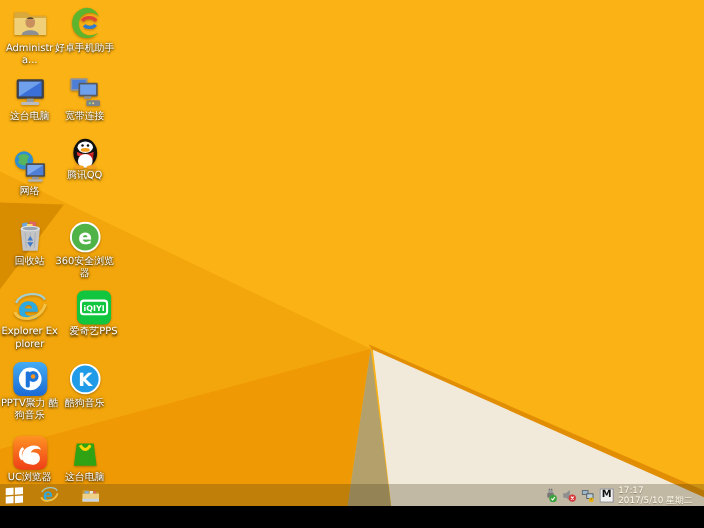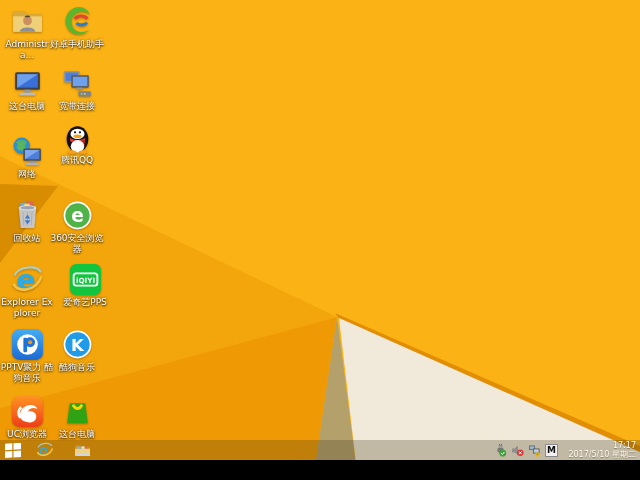--- a/index.html
+++ b/index.html
@@ -24,21 +24,21 @@
           background:none;border:none;padding:0;cursor:pointer;}
   .tb-btn svg{display:block;}
   .btn-ie{margin-left:6px;}
   .btn-fe{margin-left:11px;}
   .tray{margin-left:auto;display:flex;align-items:center;gap:4px;padding-right:4px;}
   .tray-icon{width:13px;height:13px;display:flex;align-items:center;justify-content:center;}
   .tray-icon svg{width:13px;height:13px;display:block;}
   .ime{width:13px;height:13px;background:#f2f2f2;border:1px solid #8a8a8a;
        box-sizing:border-box;font-size:9px;font-weight:bold;color:#111;
        display:flex;align-items:center;justify-content:center;line-height:1;}
-  .clock{width:74px;text-align:right;color:#fffdf2;font-size:8px;line-height:9px;
+  .clock{width:74px;color:#fffdf2;font-size:8px;line-height:9px;
          text-shadow:0 1px 1px rgba(60,40,0,.45);}
 </style>
 </head>
 <body>
 
 <div class="screen">
 
   <svg class="wallpaper" viewBox="0 0 640 480" preserveAspectRatio="none">
     <rect x="0" y="0" width="640" height="480" fill="#FBB214"></rect>
     <polygon points="0,156 337,317 0,408" fill="#F3A60B"></polygon>

